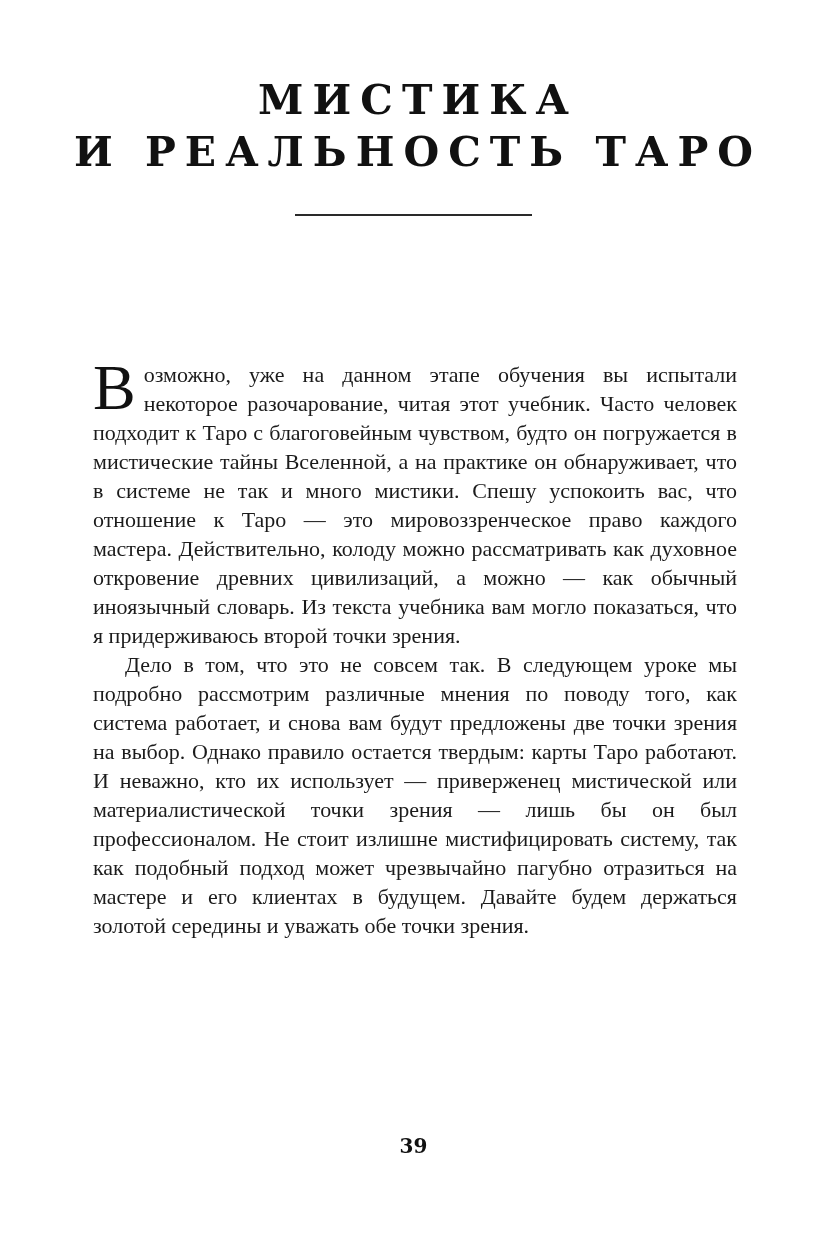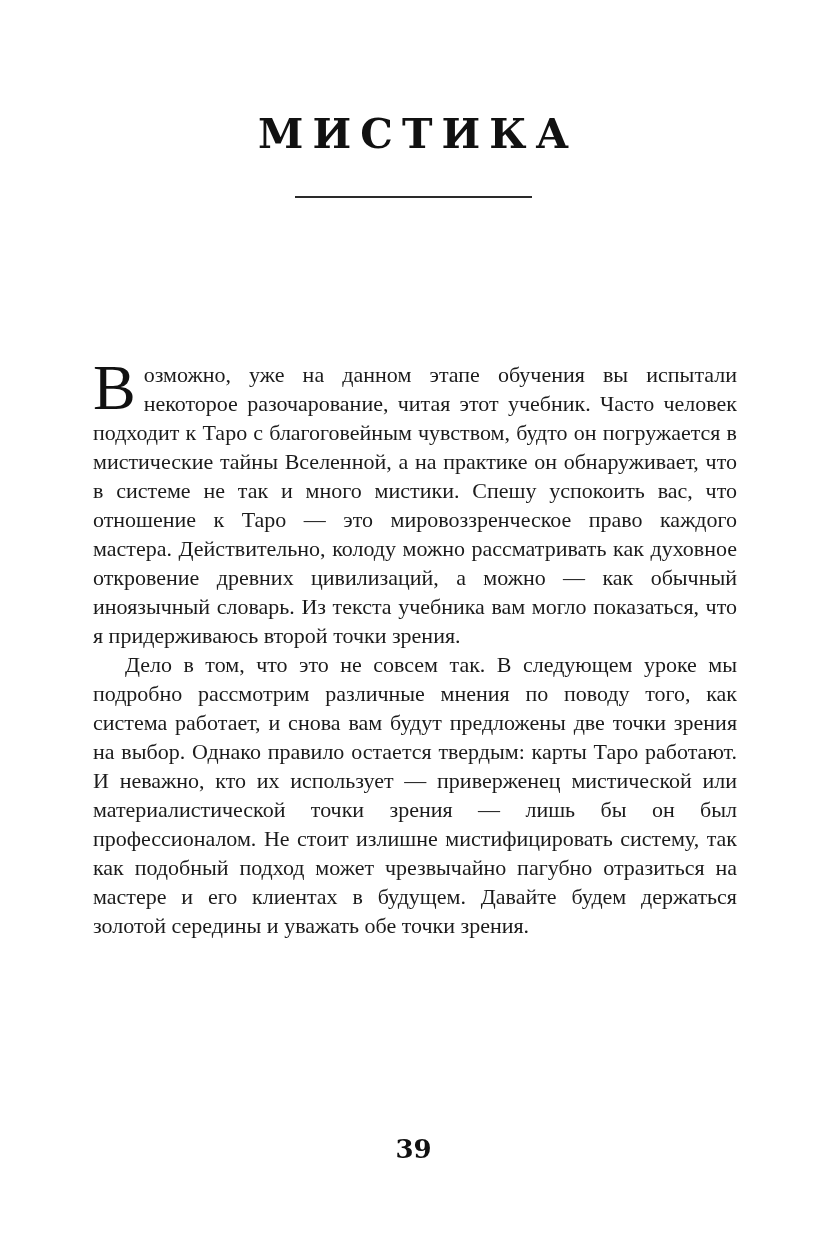--- a/index.html
+++ b/index.html
@@ -12,21 +12,21 @@
     width: 827px;
     height: 1240px;
     margin: 0 auto;
     background: #ffffff;
     overflow: hidden;
     font-family: "Liberation Serif", "DejaVu Serif", serif;
     color: #1b1b1b;
   }
   .chapter-title {
     margin: 0;
-    padding-top: 108px;
+    padding-top: 74px;
     text-align: center;
     font-family: "DejaVu Serif", serif;
     font-weight: bold;
     color: #111111;
   }
   .chapter-title .title-line {
     display: block;
     font-size: 41px;
     line-height: 52px;
     letter-spacing: 0.22em;
@@ -61,32 +61,33 @@
     font-weight: normal;
     color: #111111;
   }
   .page-number {
     position: absolute;
     left: 0;
     right: 0;
     top: 1134px;
     text-align: center;
     font-family: "DejaVu Serif", serif;
-    font-size: 26px;
+    font-size: 20px;
     font-weight: bold;
     color: #111111;
   }
 </style>
 </head>
 <body>
 
 <div class="book-page">
 
   <h1 class="chapter-title">
     <span class="title-line">МИСТИКА</span>
+    <span class="title-line">И РЕАЛЬНОСТЬ ТАРО</span>
   </h1>
 
   <div class="title-rule"></div>
 
   <div class="body-text">
     <p class="para"><span class="dropcap">В</span><span>озможно, уже на данном этапе обучения вы испытали некоторое разочарование, читая этот учебник. Часто человек подходит к Таро с благоговейным чувством, будто он погружается в мистические тайны Вселенной, а на практике он обнаруживает, что в системе не так и много мистики. Спешу успокоить вас, что отношение к Таро — это мировоззренческое право каждого мастера. Действительно, колоду можно рассматривать как духовное откровение древних цивилизаций, а можно — как обычный иноязычный словарь. Из текста учебника вам могло показаться, что я придерживаюсь второй точки зрения.</span></p>
 
     <p class="para indented">Дело в том, что это не совсем так. В следующем уроке мы подробно рассмотрим различные мнения по поводу того, как система работает, и снова вам будут предложены две точки зрения на выбор. Однако правило остается твердым: карты Таро работают. И неважно, кто их использует — приверженец мистической или материалистической точки зрения — лишь бы он был профессионалом. Не стоит излишне мистифицировать систему, так как подобный подход может чрезвычайно пагубно отразиться на мастере и его клиентах в будущем. Давайте будем держаться золотой середины и уважать обе точки зрения.</p>
 
   </div>

